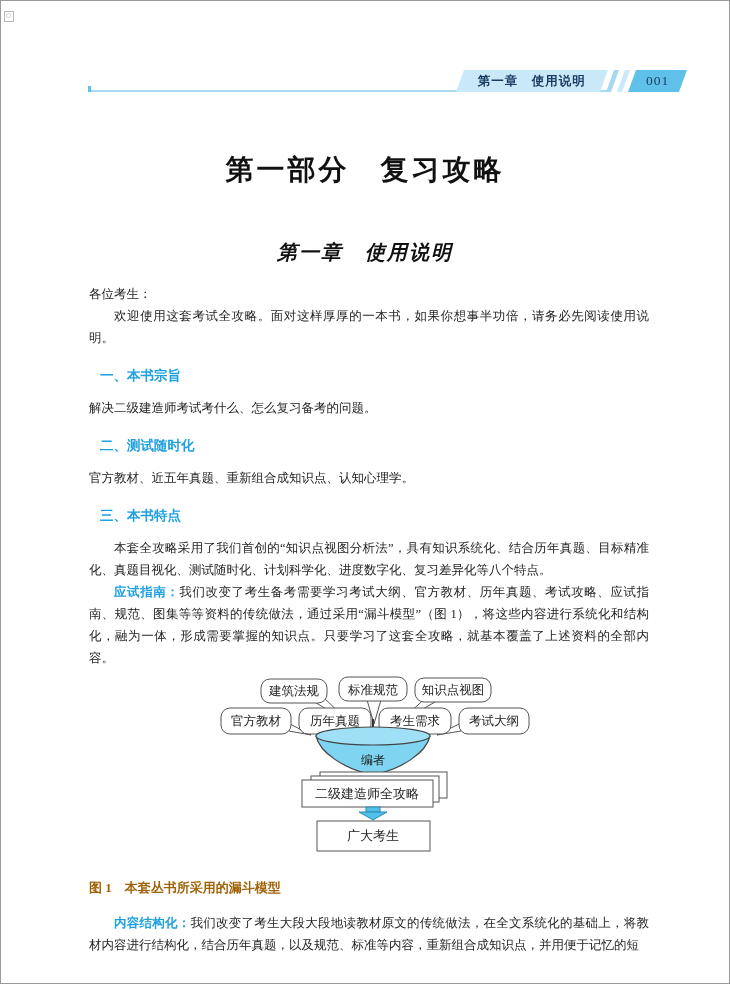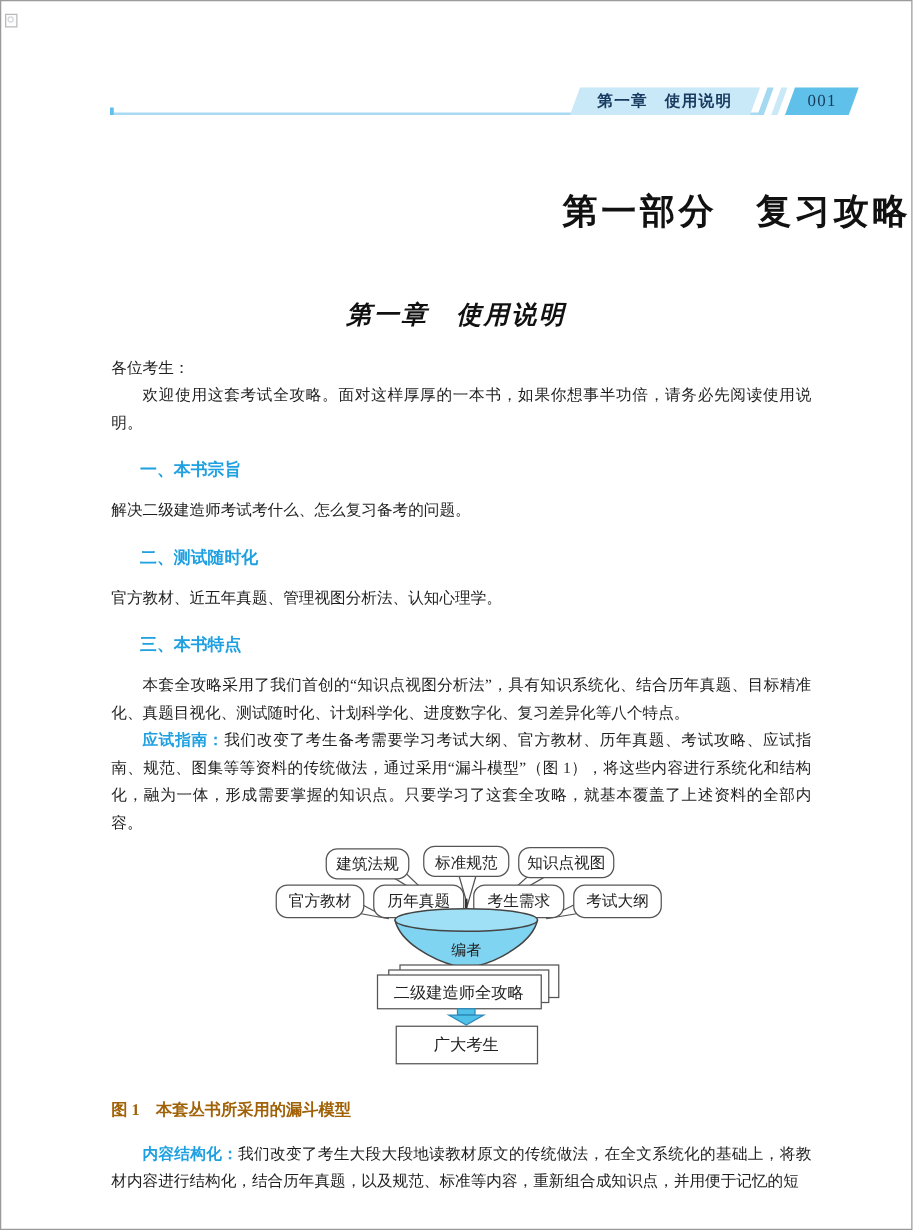--- a/index.html
+++ b/index.html
@@ -57,21 +57,21 @@
     display:flex;align-items:center;
   }
   .banner-num span{
     transform:skewX(20deg);
     font-family:"Liberation Serif","DejaVu Serif",serif;
     font-size:13.5px;color:#173a5e;letter-spacing:1px;
   }
   
   .part-title{
     margin:150px 0 0 0;
-    text-align:right;
+    text-align:center;
     font-size:28px;font-weight:bold;
     letter-spacing:3px;color:#111;
     font-family:"Liberation Serif","DejaVu Serif",serif;
     line-height:38px;
   }
   .chapter-title{
     margin:50px 0 0 0;
     text-align:center;
     font-size:20px;font-weight:bold;font-style:italic;
     letter-spacing:2px;color:#111;
@@ -88,21 +88,21 @@
   .content p{margin:0;}
   p.indent{text-indent:25px;}
   .section-title{
     margin:15px 0 17px 0;
     text-align:center;
     font-size:17px;font-weight:bold;color:#111;
     font-family:"Liberation Sans","DejaVu Sans",sans-serif;
     letter-spacing:1px;
   }
   h4.blue-head{
-    margin:16px 0 10px 16px;
+    margin:16px 0 10px 4px;
     padding-left:7px;
     font-size:13.5px;font-weight:bold;color:#1fa0e0;
     font-family:"Liberation Sans","DejaVu Sans",sans-serif;
   }
   .lead{
     color:#1fa0e0;font-weight:bold;
     font-family:"Liberation Sans","DejaVu Sans",sans-serif;
   }
   
   figure{margin:6px 0 0 0;text-align:left;}
@@ -143,21 +143,21 @@
 
 <div class="content">
   <p>各位考生：</p>
   <p class="indent">欢迎使用这套考试全攻略。面对这样厚厚的一本书，如果你想事半功倍，请务必先阅读使用说明。</p>
 
 
   <h4 class="blue-head">一、本书宗旨</h4>
   <p>解决二级建造师考试考什么、怎么复习备考的问题。</p>
 
   <h4 class="blue-head">二、测试随时化</h4>
-  <p>官方教材、近五年真题、管理视图分析法、认知心理学。</p>
+  <p>官方教材、近五年真题、重新组合成知识点、认知心理学。</p>
 
   <h4 class="blue-head">三、本书特点</h4>
   <p class="indent">本套全攻略采用了我们首创的“知识点视图分析法”，具有知识系统化、结合历年真题、目标精准化、真题目视化、测试随时化、计划科学化、进度数字化、复习差异化等八个特点。</p>
 
   <p class="indent"><span class="lead">应试指南：</span><span>我们改变了考生备考需要学习考试大纲、官方教材、历年真题、考试攻略、应试指南、规范、图集等等资料的传统做法，通过采用“漏斗模型”（图 1），将这些内容进行系统化和结构化，融为一体，形成需要掌握的知识点。只要学习了这套全攻略，就基本覆盖了上述资料的全部内容。</span></p>
 
   <figure>
     <svg width="340" height="178" viewBox="0 0 340 178">
 
       <g stroke="#555" stroke-width="1" fill="#ffffff">

